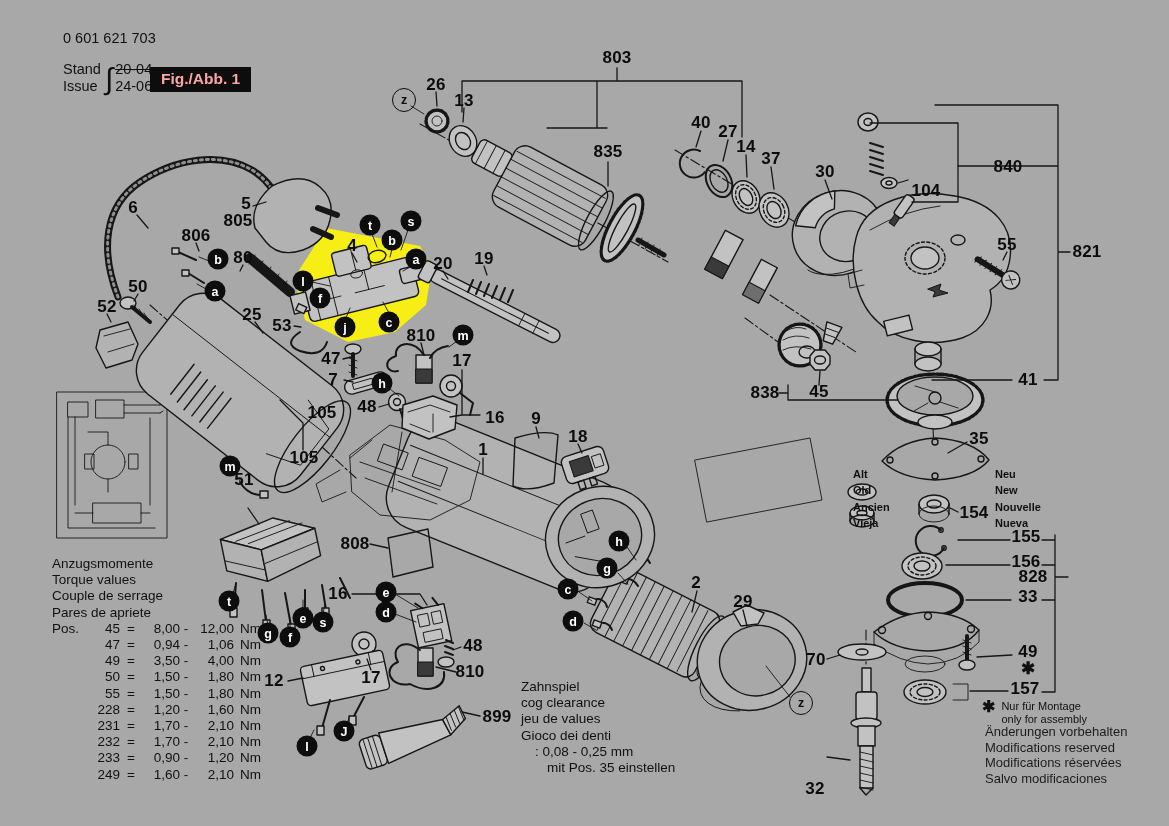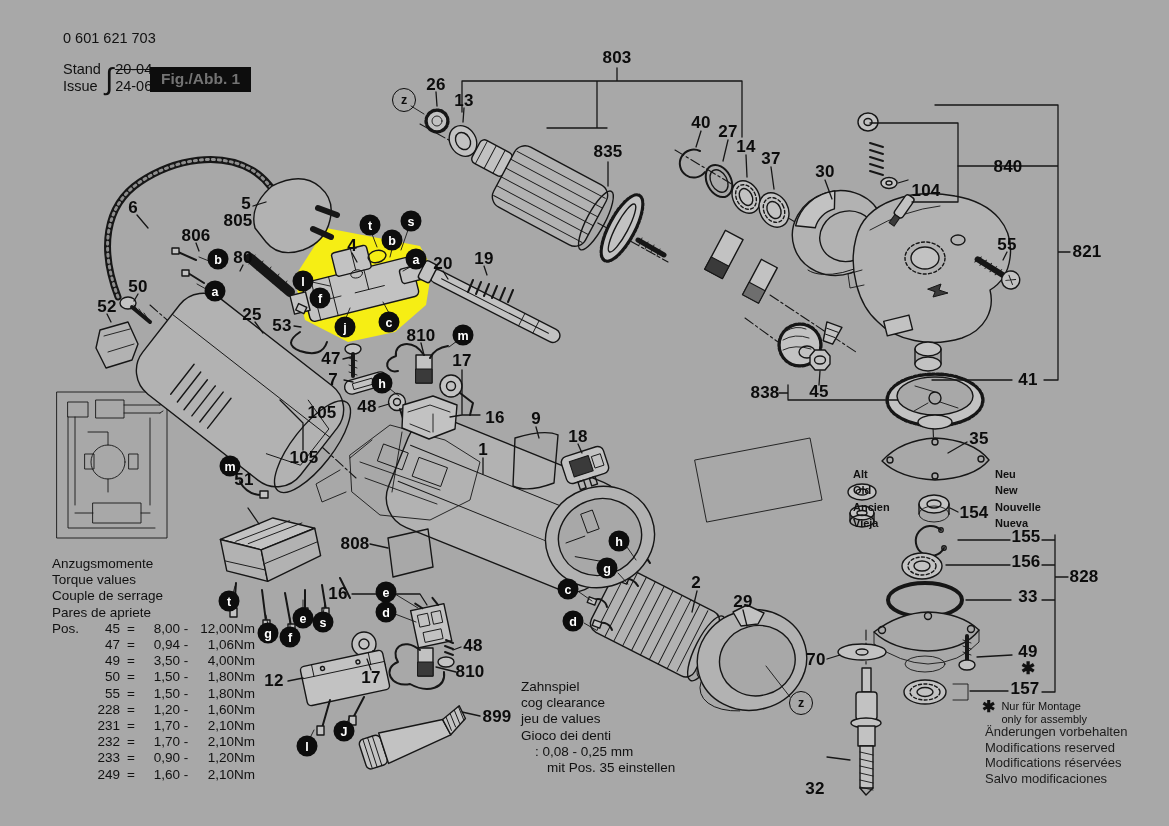--- a/index.html
+++ b/index.html
@@ -21,27 +21,27 @@
     color:#fff;font-weight:bold;font-size:12.5px;display:flex;align-items:center;
     justify-content:center;transform:translate(-50%,-50%);}
   .marker.outline{background:rgba(0,0,0,0);border:1.8px solid #0d0d0d;color:#0d0d0d;
     width:22px;height:22px;}
   .starmark{position:absolute;transform:translate(-50%,-50%);font-weight:bold;font-size:17px;}
   #hdr{position:absolute;left:63px;top:30px;font-size:14.5px;line-height:17px;}
   #hdr .pn{margin-bottom:14px;}
   #hdr .si{display:flex;align-items:center;}
   #hdr .brace{font-size:30px;font-weight:normal;margin:0 2px 0 4px;}
   #hdr .strike{text-decoration:line-through;}
-  .figbadge{position:absolute;left:150px;top:67px;background:#0d0d0d;color:#737373;
+  .figbadge{position:absolute;left:150px;top:67px;background:#0d0d0d;color:#fca5a5;
     font-weight:bold;font-size:15.5px;padding:3px 11px 4px;}
   .torque{position:absolute;left:52px;top:556px;font-size:13.5px;line-height:16.2px;}
   .t-row{display:flex;}
   .t-pre{width:36px}.t-pos{width:32px;text-align:right}.t-eq{width:22px;text-align:center}
   .t-min{width:38px;text-align:right}.t-dash{width:12px;text-align:center}
-  .t-max{width:42px;text-align:right}.t-unit{}
+  .t-max{width:42px;text-align:right}.t-unit{padding-left:6px}
   .cognote{position:absolute;left:521px;top:679px;font-size:13.5px;line-height:16.2px;}
   .cognote .val{padding-left:14px}.cognote .adj{padding-left:26px}
   .legend{position:absolute;font-weight:bold;font-size:11px;line-height:16.3px;}
   #legend-old{left:853px;top:466px;}
   #legend-new{left:995px;top:466px;}
   .starnote{position:absolute;left:982px;top:700px;font-size:11px;line-height:12.5px;
     display:flex;gap:6px;}
   .starnote .glyph{font-size:16px;font-weight:bold;line-height:14px;}
   .mods{position:absolute;left:985px;top:724px;font-size:13px;line-height:15.5px;color:#1c1c1c;}
 </style>
@@ -673,21 +673,21 @@
       <span class="plabel" style="left: 765px; top: 393px;">838</span>
       <span class="plabel" style="left: 819px; top: 392px;">45</span>
       <span class="plabel" style="left: 696px; top: 583px;">2</span>
       <span class="plabel" style="left: 743px; top: 602px;">29</span>
       <span class="plabel" style="left: 816px; top: 660px;">70</span>
       <span class="plabel" style="left: 815px; top: 757px; margin-top: 32px;">32</span>
       <span class="plabel" style="left: 979px; top: 439px;">35</span>
       <span class="plabel" style="left: 974px; top: 513px;">154</span>
       <span class="plabel" style="left: 1026px; top: 537px;">155</span>
       <span class="plabel" style="left: 1026px; top: 562px;">156</span>
-      <span class="plabel" style="left: 1084px; top: 577px;">828</span>
+      <span class="plabel" style="left: 1033px; top: 577px;">828</span>
       <span class="plabel" style="left: 1028px; top: 597px;">33</span>
       <span class="plabel" style="left: 1028px; top: 652px;">49</span>
       <span class="plabel" style="left: 1025px; top: 689px;">157</span>
     </div>
   <div>
       <span class="marker outline" style="left: 404px; top: 100px;">z</span>
       <span class="marker outline" style="left: 801px; top: 703px;">z</span>
       <span class="marker" style="left: 218px; top: 259px;">b</span>
       <span class="marker" style="left: 215px; top: 291px;">a</span>
       <span class="marker" style="left: 370px; top: 225px;">t</span>

